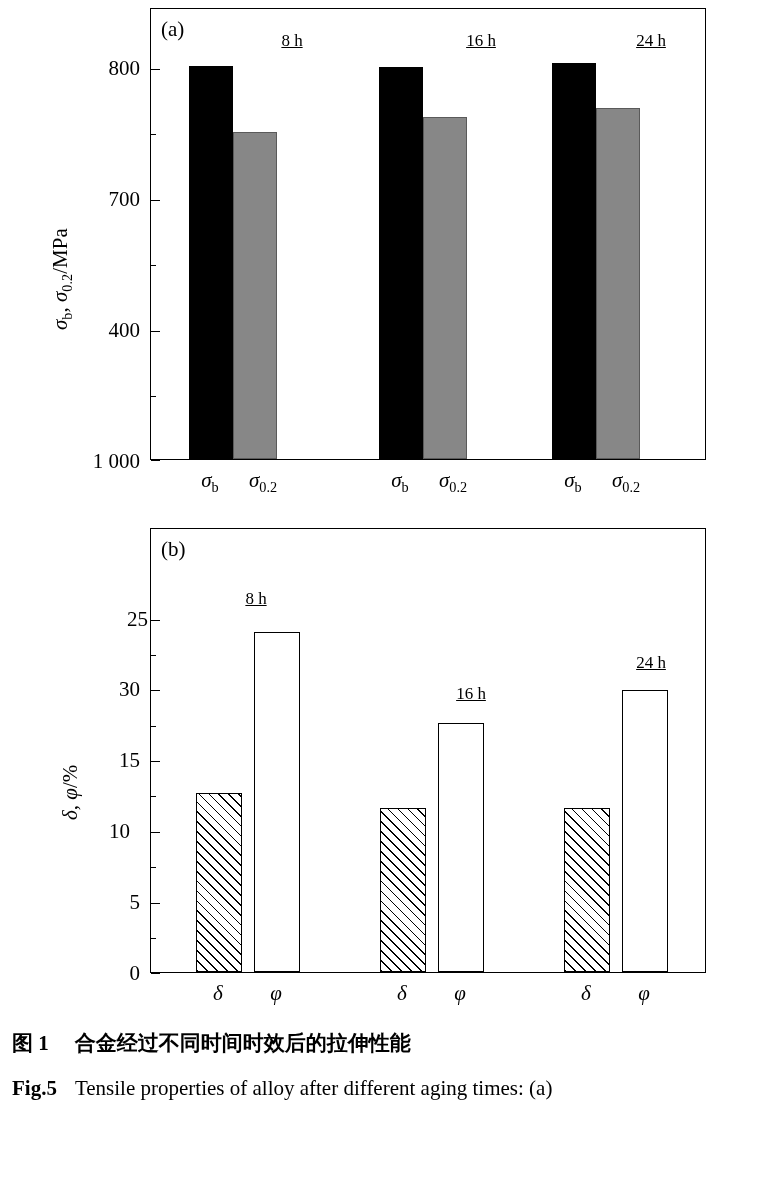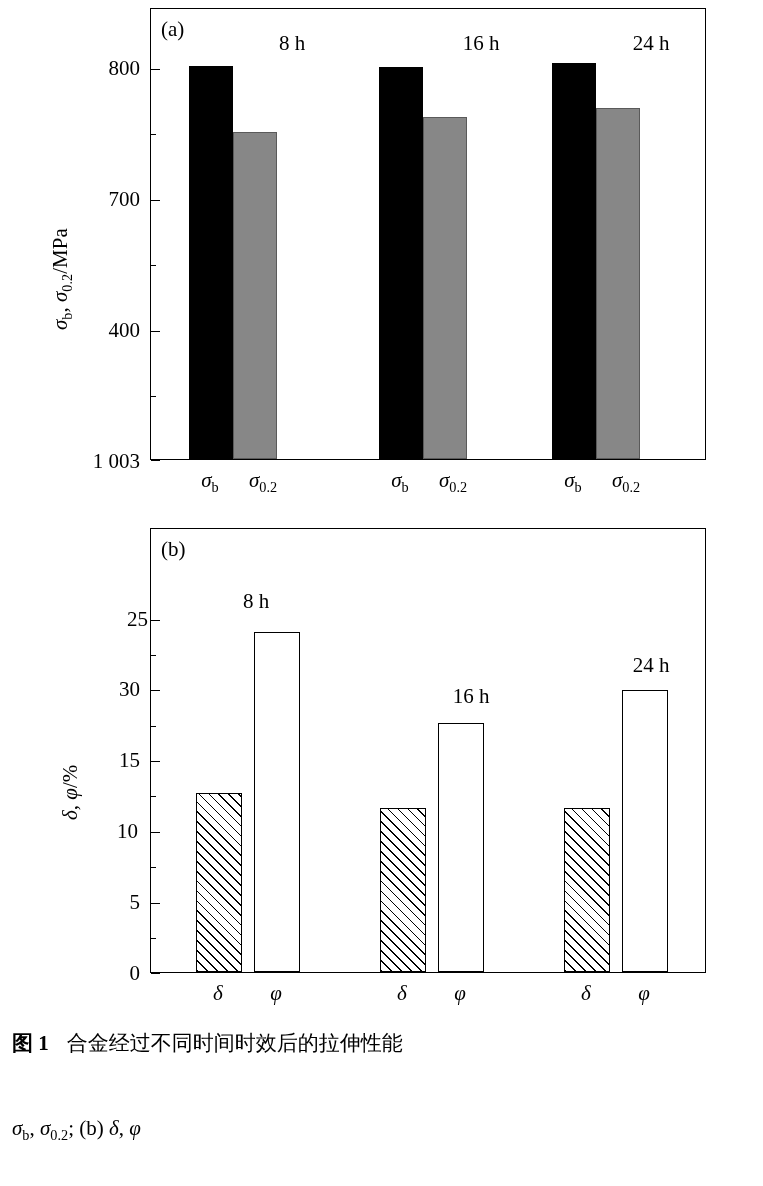--- a/index.html
+++ b/index.html
@@ -51,23 +51,24 @@
     text-align:right;
   }
   .xlabel{
     position:absolute;
     font-size:21px;
     white-space:nowrap;
     transform:translateX(-50%);
   }
   .grouplabel{
     position:absolute;
-    font-size:21px;
+    font-size:17px;
     white-space:nowrap;
     transform:translateX(-50%);
+    text-decoration:underline;
   }
   .panel-tag{
     position:absolute;
     font-size:21px;
   }
   .axis-title{
     position:absolute;
     font-size:21px;
     white-space:nowrap;
     transform-origin:0 0;
@@ -80,35 +81,35 @@
     position:absolute;
     left:12px;
     width:740px;
     font-size:21px;
     line-height:30px;
   }
   .caption .lead{font-weight:bold;}
   .cap-cn{top:1028px;}
   .cap-en{top:1073px;}
   .cap-en2{top:1113px;}
-  .cap-cn .cn-text{margin-left:18px;font-weight:normal;}
+  .cap-cn .cn-text{margin-left:26px;font-weight:bold;}
   .cap-en .en-text{margin-left:18px;}
 </style>
 </head>
 <body>
 
 <div class="figure">
 
   <div class="panel" style="left:0;top:0;width:763px;height:505px;">
 
     <div class="axis-title" style="left:48px;top:330px;transform:rotate(-90deg);">
       <span class="ital">σ</span><sub>b</sub>, <span class="ital">σ</span><sub>0.2</sub>/MPa
     </div>
 
-    <div class="ytick-label" style="left:58px;top:461px;width:82px;">1 003</div>
+    <div class="ytick-label" style="left:58px;top:461px;width:82px;">1 000</div>
     <div class="ytick-label" style="left:58px;top:330px;width:82px;">400</div>
     <div class="ytick-label" style="left:58px;top:199px;width:82px;">700</div>
     <div class="ytick-label" style="left:58px;top:68px;width:82px;">800</div>
 
     <div class="plot-frame" style="left:150px;top:8px;width:556px;height:452px;">
 
       <div class="panel-tag" style="left:10px;top:8px;">(a)</div>
 
       <div class="grouplabel" style="left:141px;top:22px;">8 h</div>
       <div class="grouplabel" style="left:330px;top:22px;">16 h</div>
@@ -150,21 +151,21 @@
 
   <div class="panel" style="left:0;top:520px;width:763px;height:490px;">
 
     <div class="axis-title" style="left:58px;top:300px;transform:rotate(-90deg);">
       <span class="ital">δ</span>, <span class="ital">φ</span>/%
     </div>
 
     <div class="ytick-label" style="left:86px;top:99px;width:62px;">25</div>
     <div class="ytick-label" style="left:78px;top:169px;width:62px;">30</div>
     <div class="ytick-label" style="left:78px;top:240px;width:62px;">15</div>
-    <div class="ytick-label" style="left:76px;top:311px;width:62px;">10</div>
+    <div class="ytick-label" style="left:68px;top:311px;width:62px;">10</div>
     <div class="ytick-label" style="left:78px;top:382px;width:62px;">5</div>
     <div class="ytick-label" style="left:78px;top:453px;width:62px;">0</div>
 
     <div class="plot-frame" style="left:150px;top:8px;width:556px;height:445px;">
 
       <div class="panel-tag" style="left:10px;top:8px;">(b)</div>
 
       <div class="grouplabel" style="left:105px;top:60px;">8 h</div>
       <div class="grouplabel" style="left:320px;top:155px;">16 h</div>
       <div class="grouplabel" style="left:500px;top:124px;">24 h</div>
@@ -198,18 +199,18 @@
     <div class="xlabel ital" style="left:460px;top:461px;">φ</div>
 
     <div class="xlabel ital" style="left:586px;top:461px;">δ</div>
     <div class="xlabel ital" style="left:644px;top:461px;">φ</div>
   </div>
 
   <div class="caption cap-cn">
     <span class="lead">图 1</span><span class="cn-text">合金经过不同时间时效后的拉伸性能</span>
   </div>
 
-
-  <div class="caption cap-en2">
-    <span class="ital">σ</span><sub>b</sub>, <span class="ital">σ</span><sub>0.2</sub>; (b) <span class="ital">δ</span>, <span class="ital">φ</span>
-  </div>
+  <div class="caption cap-en">
+    <span class="lead">Fig.5</span><span class="en-text">Tensile properties of alloy after different aging times: (a)</span>
+  </div>
+
 
 </div>
 
 </body></html>

